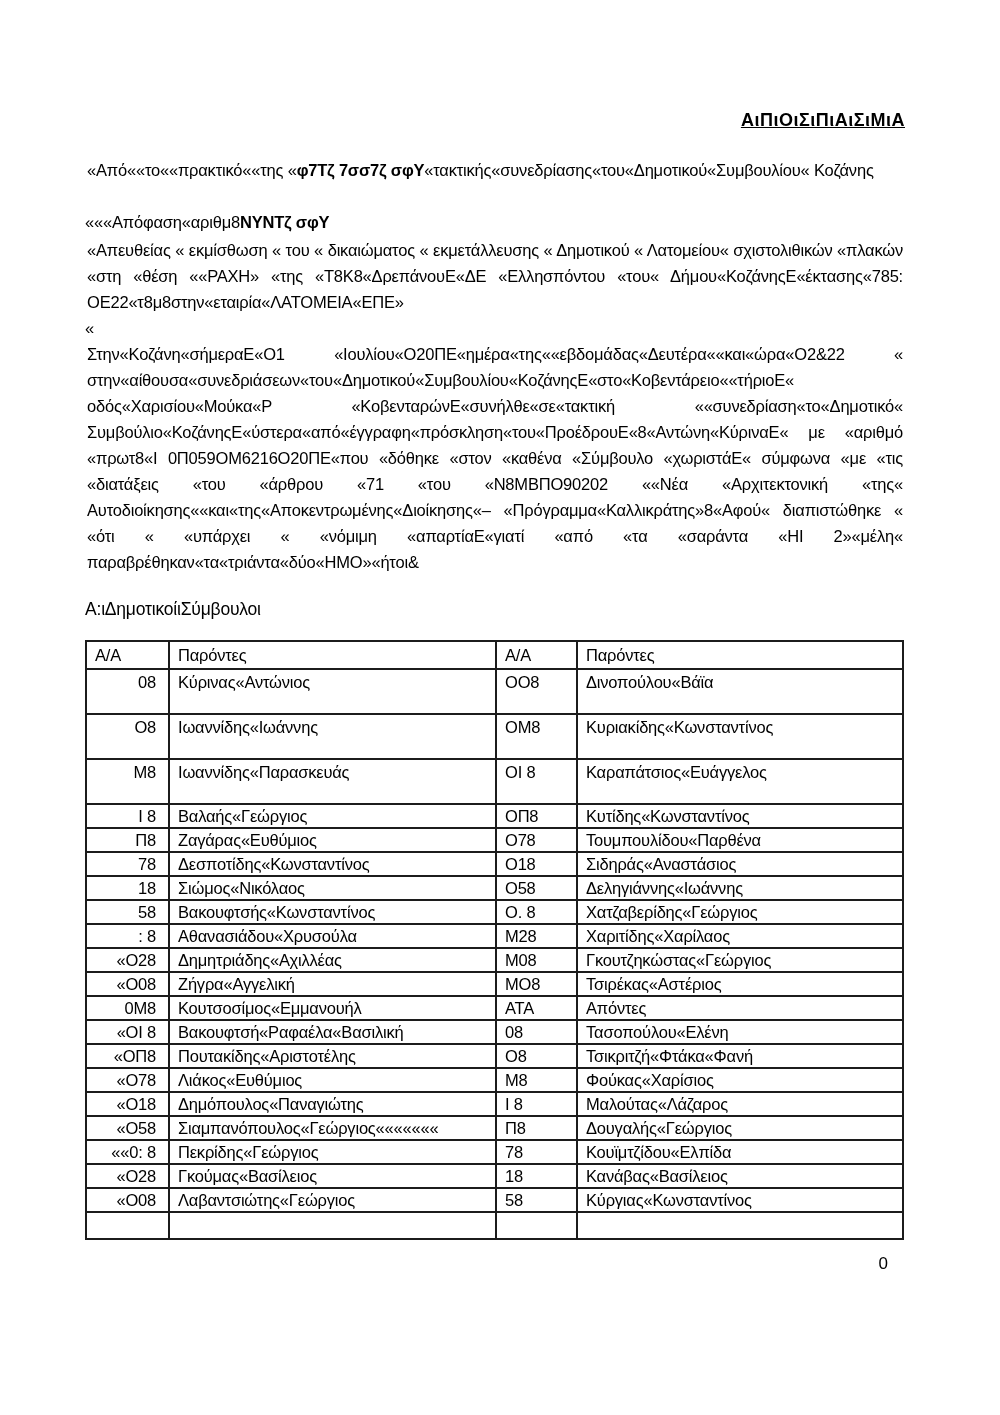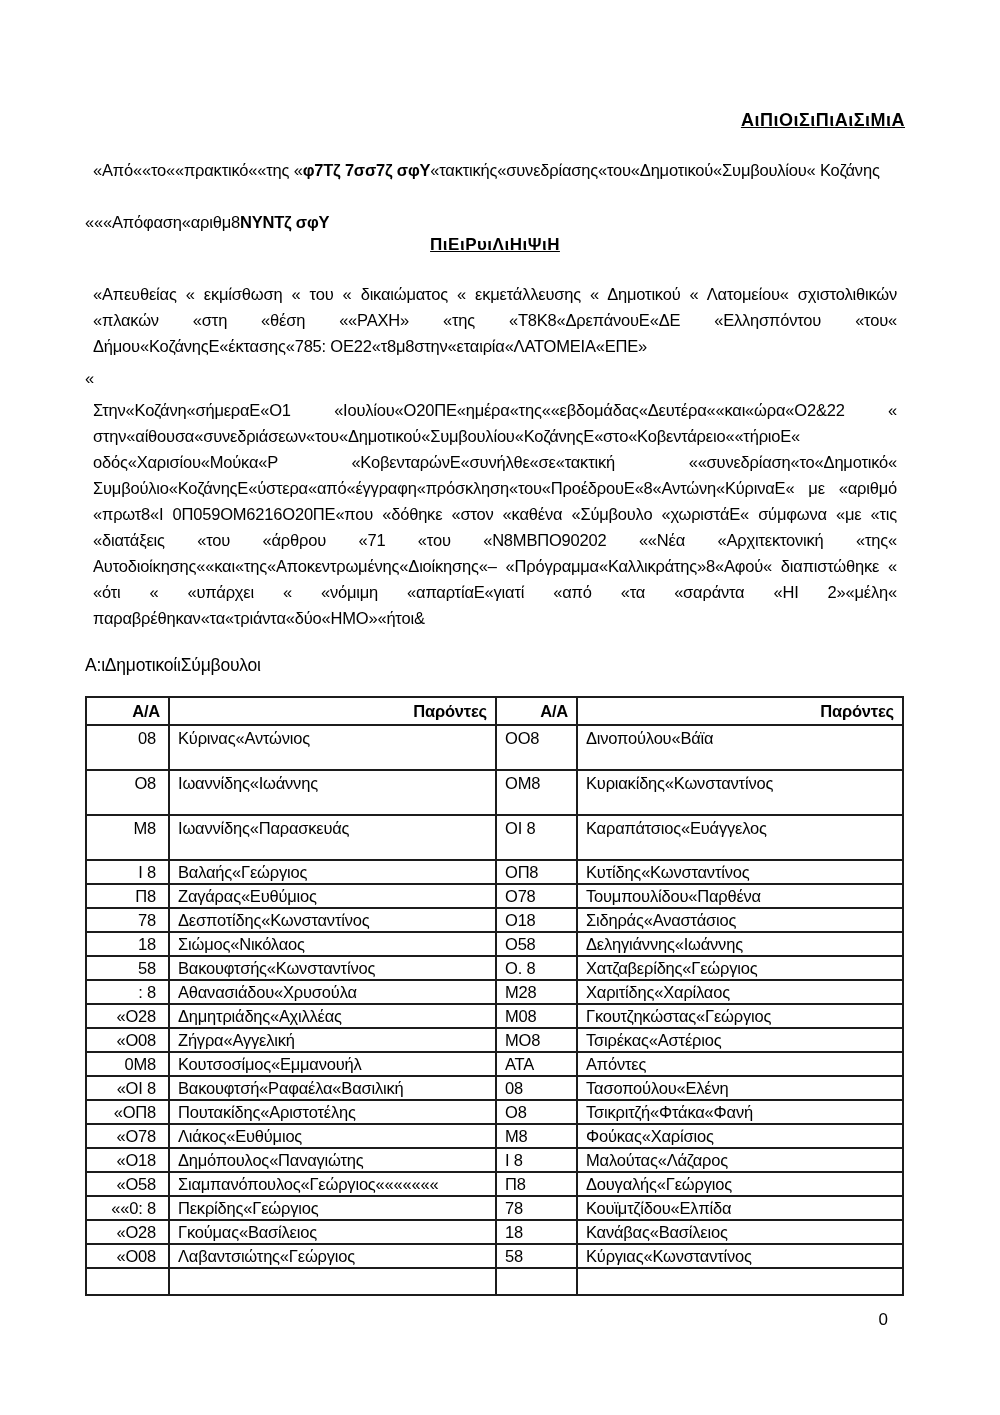--- a/index.html
+++ b/index.html
@@ -24,21 +24,21 @@
     font-weight: bold;
     text-decoration: underline;
     letter-spacing: 0.5px;
     margin: 0 0 26px 0;
   }
   .para {
     font-size: 16.5px;
     line-height: 26px;
     letter-spacing: -0.2px;
     text-align: justify;
-    margin: 8px;
+    margin: 2px;
   }
   .decision-line {
     font-size: 16.5px;
     line-height: 26px;
     letter-spacing: -0.2px;
     margin: 26px 0 0 0;
   }
   .summary-heading {
     text-align: center;
     font-size: 17px;
@@ -70,23 +70,22 @@
   table.members td {
     border: 2px solid #1c1c1c;
     font-size: 16.5px;
     font-weight: normal;
     letter-spacing: -0.2px;
     padding: 1px 8px;
     overflow: hidden;
     white-space: nowrap;
   }
   table.members thead th {
-    text-align: right;
+    text-align: left;
     height: 24px;
-    font-weight: bold;
   }
   table.members td.aa-left  { text-align: right; padding-right: 12px; }
   table.members td.aa-right { text-align: left; }
   table.members td.name-col { text-align: left; }
   table.members tr          { height: 24px; }
   table.members tr.tall     { height: 45px; }
   table.members tr.tall td  { vertical-align: top; padding-top: 3px; }
   table.members tr.empty-row { height: 27px; }
   .page-number {
     width: 817px;
@@ -102,21 +101,20 @@
 <body>
 
 <div class="page">
 
   <p class="doc-title">ΑιΠιΟιΣιΠιΑιΣιΜιΑ</p>
 
   <p class="para"><span>«Από««το««πρακτικό««της «</span><span class="bold">φ7Τζ 7σσ7ζ σφΥ</span><span>«τακτικής«συνεδρίασης«του«Δημοτικού«Συμβουλίου« Κοζάνης</span></p>
 
   <p class="decision-line"><span>«««Απόφαση«αριθμ8</span><span class="bold">ΝΥΝΤζ σφΥ</span></p>
 
-  <p class="summary-heading">ΠιΕιΡυιΛιΗιΨιΗ</p>
 
   <p class="para">«Απευθείας « εκμίσθωση « του « δικαιώματος « εκμετάλλευσης « Δημοτικού « Λατομείου« σχιστολιθικών «πλακών «στη «θέση ««ΡΑΧΗ» «της «Τ8Κ8«ΔρεπάνουΕ«ΔΕ «Ελλησπόντου «του« Δήμου«ΚοζάνηςΕ«έκτασης«785: ΟΕ22«τ8μ8στην«εταιρία«ΛΑΤΟΜΕΙΑ«ΕΠΕ»</p>
 
   <p class="stray">«</p>
 
   <p class="para">Στην«Κοζάνη«σήμεραΕ«Ο1 «Ιουλίου«Ο20ΠΕ«ημέρα«της««εβδομάδας«Δευτέρα««και«ώρα«Ο2&amp;22 « στην«αίθουσα«συνεδριάσεων«του«Δημοτικού«Συμβουλίου«ΚοζάνηςΕ«στο«Κοβεντάρειο««τήριοΕ« οδός«Χαρισίου«Μούκα«Ρ «ΚοβενταρώνΕ«συνήλθε«σε«τακτική ««συνεδρίαση«το«Δημοτικό« Συμβούλιο«ΚοζάνηςΕ«ύστερα«από«έγγραφη«πρόσκληση«του«ΠροέδρουΕ«8«Αντώνη«ΚύριναΕ« με «αριθμό «πρωτ8«Ι 0Π059ΟΜ6216Ο20ΠΕ«που «δόθηκε «στον «καθένα «Σύμβουλο «χωριστάΕ« σύμφωνα «με «τις «διατάξεις «του «άρθρου «71 «του «Ν8ΜΒΠΟ90202 ««Νέα «Αρχιτεκτονική «της« Αυτοδιοίκησης««και«της«Αποκεντρωμένης«Διοίκησης«– «Πρόγραμμα«Καλλικράτης»8«Αφού« διαπιστώθηκε « «ότι « «υπάρχει « «νόμιμη «απαρτίαΕ«γιατί «από «τα «σαράντα «ΗΙ 2»«μέλη« παραβρέθηκαν«τα«τριάντα«δύο«ΗΜΟ»«ήτοι&amp;</p>
 
   <p class="members-heading">Α:ιΔημοτικοίιΣύμβουλοι</p>
 
   <table class="members">

